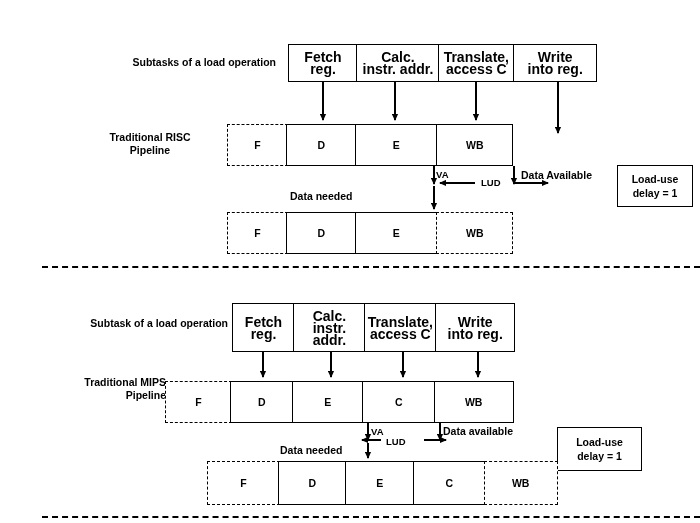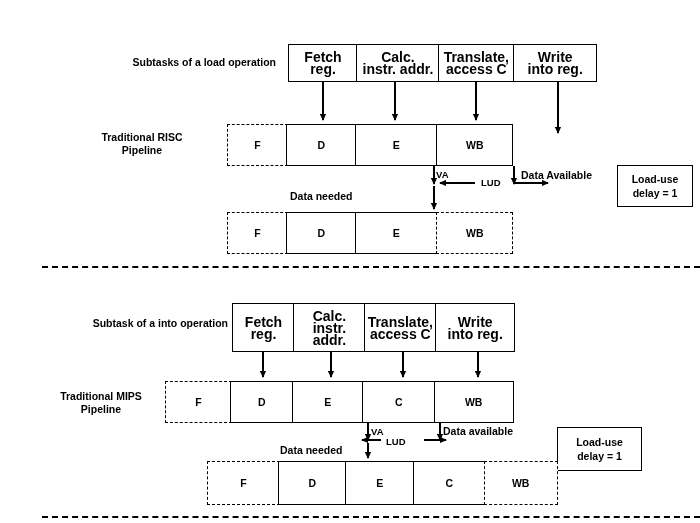--- a/index.html
+++ b/index.html
@@ -77,21 +77,21 @@
     <div class="cell subtask" style="width:77px;height:38px;">
       <span><span>Translate,</span><br>
             <span>access C</span></span>
     </div>
     <div class="cell subtask" style="width:84px;height:38px;">
       <span><span>Write</span><br>
             <span>into reg.</span></span>
     </div>
   </div>
 
-  <div class="lbl center" style="left:80px;top:131px;width:124px;">Traditional RISC
+  <div class="lbl center" style="left:88px;top:131px;width:124px;">Traditional RISC
 Pipeline</div>
 
   <div class="row" style="left:227px;top:124px;height:42px;">
     <div class="cell dashed" style="width:61px;height:42px;">F</div>
     <div class="cell" style="width:70px;height:42px;">D</div>
     <div class="cell" style="width:83px;height:42px;">E</div>
     <div class="cell" style="width:77px;height:42px;">WB</div>
   </div>
 
   <div class="lbl small" style="left:436px;top:168px;">VA</div>
@@ -105,42 +105,42 @@
 
   <div class="row" style="left:227px;top:212px;height:42px;">
     <div class="cell dashed" style="width:61px;height:42px;">F</div>
     <div class="cell" style="width:70px;height:42px;">D</div>
     <div class="cell" style="width:83px;height:42px;">E</div>
     <div class="cell dashed" style="width:77px;height:42px;">WB</div>
   </div>
 
   <div class="sep" style="left:42px;top:266px;width:658px;"></div>
 
-  <div class="lbl right" style="left:60px;top:317px;width:168px;">Subtask of a into operation</div>
+  <div class="lbl right" style="left:60px;top:317px;width:168px;">Subtask of a load operation</div>
 
   <div class="row" style="left:232px;top:303px;height:49px;">
     <div class="cell subtask" style="width:63px;height:49px;">
       <span><span>Fetch</span><br>
             <span>reg.</span></span>
     </div>
     <div class="cell subtask" style="width:72px;height:49px;">
       <span><span>Calc.</span><br>
             <span>instr. addr.</span></span>
     </div>
     <div class="cell subtask" style="width:73px;height:49px;">
       <span><span>Translate,</span><br>
             <span>access C</span></span>
     </div>
     <div class="cell subtask" style="width:80px;height:49px;">
       <span><span>Write</span><br>
             <span>into reg.</span></span>
     </div>
   </div>
 
-  <div class="lbl center" style="left:36px;top:390px;width:130px;">Traditional MIPS
+  <div class="lbl center" style="left:36px;top:376px;width:130px;text-align:right;">Traditional MIPS
 Pipeline</div>
 
   <div class="row" style="left:165px;top:381px;height:42px;">
     <div class="cell dashed" style="width:67px;height:42px;">F</div>
     <div class="cell" style="width:63px;height:42px;">D</div>
     <div class="cell" style="width:72px;height:42px;">E</div>
     <div class="cell" style="width:73px;height:42px;">C</div>
     <div class="cell" style="width:80px;height:42px;">WB</div>
   </div>
 

